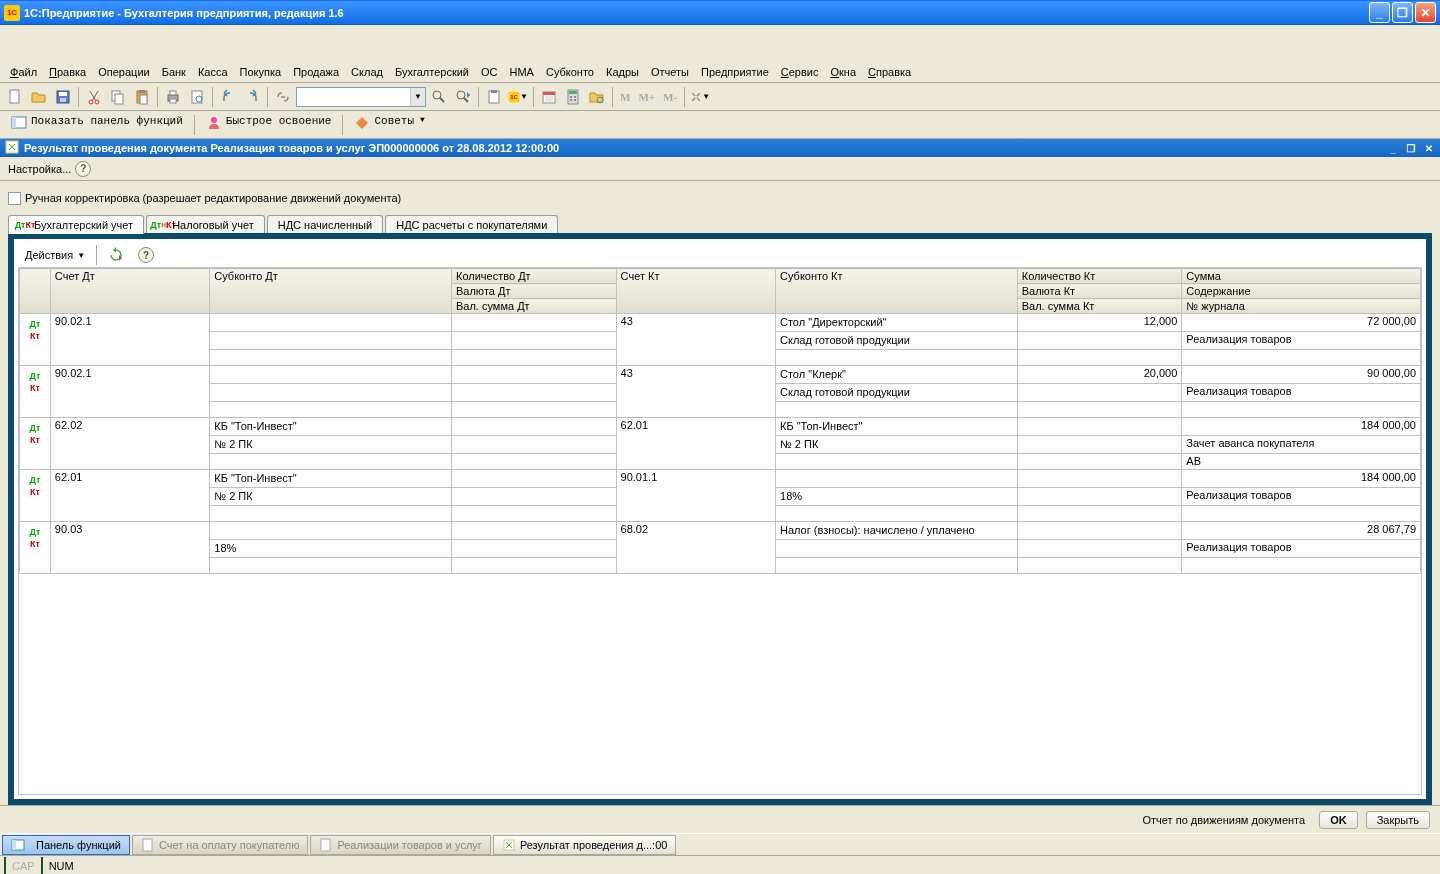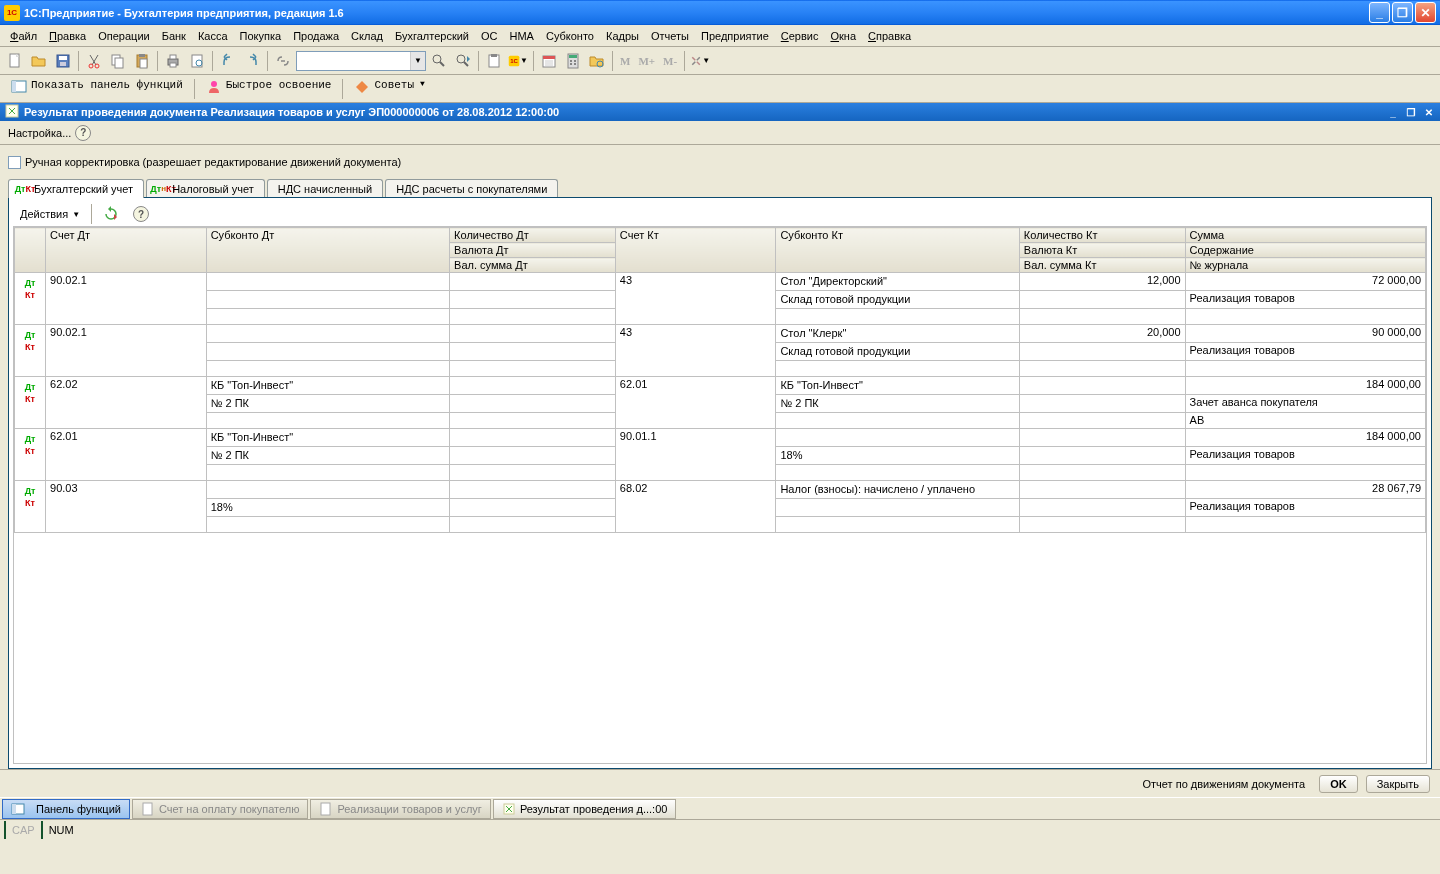--- a/index.html
+++ b/index.html
@@ -6,21 +6,21 @@
 body { font-family: Tahoma, Arial, sans-serif; font-size: 11px; background: #ece9d8; overflow: hidden; width: 1440px; height: 874px; }
 
 .titlebar { background: linear-gradient(to bottom, #0058e1 0%, #3a93ff 5%, #2882f5 50%, #126de5 95%, #0052cf 100%); height: 25px; display: flex; align-items: center; color: #fff; font-weight: bold; padding: 0 4px; }
 .titlebar-icon { width: 16px; height: 16px; background: #ffcc00; color: #c00; font-size: 8px; font-weight: bold; display: flex; align-items: center; justify-content: center; margin-right: 4px; border-radius: 2px; }
 .titlebar-text { flex: 1; }
 .winbtns { display: flex; gap: 2px; }
 .winbtn { width: 21px; height: 21px; border: 1px solid #fff; border-radius: 3px; display: flex; align-items: center; justify-content: center; font-family: Arial; font-weight: bold; font-size: 12px; cursor: default; }
 .winbtn.min, .winbtn.max { background: linear-gradient(to bottom, #7eb6ff, #2a7ee5); color: #fff; }
 .winbtn.close { background: linear-gradient(to bottom, #f6a380, #e24731); color: #fff; }
 
-.menubar { background: #ece9d8; height: 22px; display: flex; align-items: center; padding: 0 4px; border-bottom: 1px solid #aca899; font-size: 11px; }
+.menubar { background: #ece9d8; height: 22px; display: flex; align-items: center; padding: 0 4px; border-bottom: 1px solid #aca899; font-size: 11px; margin-top: 36px; }
 .menuitem { padding: 2px 6px; cursor: default; }
 .menuitem .ul { text-decoration: underline; }
 
 .toolbar { background: #ece9d8; height: 28px; display: flex; align-items: center; padding: 0 4px; border-bottom: 1px solid #aca899; gap: 2px; }
 .tbtn { width: 22px; height: 22px; display: flex; align-items: center; justify-content: center; border: 1px solid transparent; cursor: default; }
 .tsep { width: 1px; height: 20px; background: #aca899; margin: 0 2px; }
 .combobox { width: 130px; height: 20px; border: 1px solid #7f9db9; background: #fff; display: flex; align-items: center; }
 .combobox .cbarrow { margin-left: auto; width: 15px; height: 18px; background: #e6e6e6; border-left: 1px solid #ccc; display: flex; align-items: center; justify-content: center; font-size: 8px; }
 
 .toolbar2 { background: #ece9d8; height: 28px; display: flex; align-items: center; padding: 0 4px; border-bottom: 1px solid #aca899; gap: 2px; }
@@ -39,21 +39,21 @@
 .chkbox { width: 13px; height: 13px; border: 1px solid #7f9db9; background: #fff; }
 
 .tabstrip { display: flex; align-items: flex-end; height: 22px; margin-top: 2px; }
 .tab { border: 1px solid #919b9c; border-bottom: none; padding: 3px 10px; background: #f4f3ee; margin-right: 2px; border-radius: 3px 3px 0 0; cursor: default; display: flex; align-items: center; gap: 3px; position: relative; top: 1px; }
 .tab.active { background: #fff; font-weight: normal; z-index: 2; }
 .tabicon { width: 12px; height: 12px; display: inline-flex; align-items: center; justify-content: center; }
 .dk { font-size: 9px; font-weight: bold; line-height: 1; }
 .dk .d { color: #0a0; }
 .dk .k { color: #c00; }
 
-.tabpanel { border: 1px solid #0c4a6e; background: #fff; height: 572px; padding: 4px; position: relative; display: flex; flex-direction: column; }
+.tabpanel { border: 6px solid #0c4a6e; background: #fff; height: 572px; padding: 4px; position: relative; display: flex; flex-direction: column; }
 .actrow { display: flex; align-items: center; gap: 4px; height: 24px; padding: 0 2px; }
 .actbtn { display: flex; align-items: center; gap: 2px; padding: 2px 4px; border: 1px solid transparent; cursor: default; }
 
 .grid { flex: 1; border: 1px solid #c0c0c0; overflow: auto; }
 table.gridt { border-collapse: collapse; width: 100%; table-layout: fixed; }
 table.gridt th, table.gridt td { border: 1px solid #c0c0c0; padding: 1px 4px; text-align: left; vertical-align: top; font-size: 11px; }
 table.gridt th { background: linear-gradient(to bottom, #f5f4ec, #e3dfcf); font-weight: normal; height: 15px; }
 .col-icon { width: 30px; }
 .col-dt { width: 155px; }
 .col-subdt { width: 235px; }

